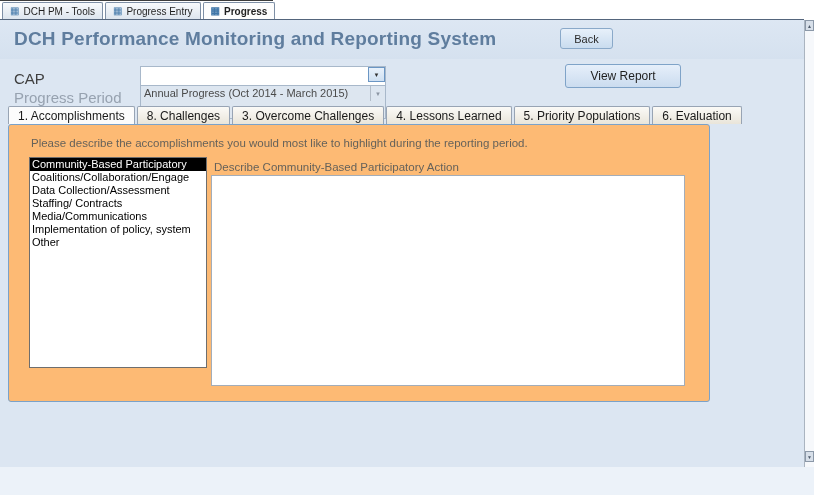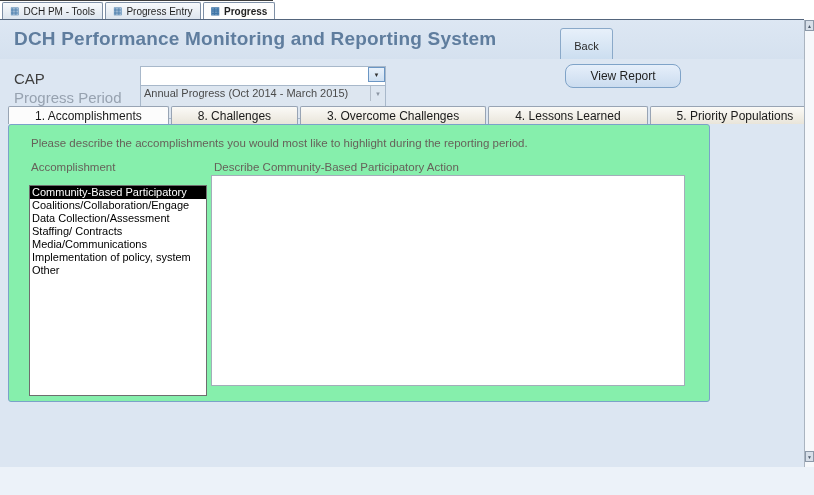--- a/index.html
+++ b/index.html
@@ -32,21 +32,21 @@
   
   .header {
     position:absolute; left:0; top:20px; width:804px; height:39px;
     background:linear-gradient(#dde7f3,#d5e1ef);
   }
   .page-title {
     position:absolute; left:14px; top:8px;
     font-size:19px; font-weight:bold; color:#5f7d9e; letter-spacing:0.2px; white-space:nowrap;
   }
   .back-button {
-    position:absolute; left:560px; top:8px; width:53px; height:35px;
+    position:absolute; left:560px; top:8px; width:53px; height:21px;
     background:linear-gradient(#e7f0fa,#c9dcef);
     border:1px solid #8aa9c9; border-radius:3px;
     font-size:11px; color:#2b2b2b;
     display:flex; align-items:center; justify-content:center; cursor:default;
   }
 
   
   .form-area { position:absolute; left:0; top:59px; width:804px; height:408px; background:#dce6f2; }
 
   .field-label { position:absolute; font-size:15px; color:#3f3f3f; white-space:nowrap; }
@@ -70,48 +70,48 @@
     background:linear-gradient(#e8f1fb,#cfe0f2);
     border:1px solid #6b96c4; font-size:6px; color:#333; cursor:default;
   }
   .combo.pp .combo-arrow-btn {
     width:15px; background:#dde6f0; border:none; border-left:1px solid #b3bdc9; color:#8b95a2;
   }
 
   .view-report-button {
     position:absolute; left:565px; top:5px; width:116px; height:24px;
     background:linear-gradient(#e6effa,#cbdcef);
-    border:1px solid #7fa3c8; border-radius:8px;
+    border:1px solid #7fa3c8; border-radius:3px;
     font-size:12px; color:#1f1f1f;
     display:flex; align-items:center; justify-content:center; cursor:default;
   }
 
   
   .section-tabstrip { position:absolute; left:8px; top:47px; height:18px; display:flex; }
   .section-tab {
-    height:18px; padding:0 26px; margin-right:2px;
+    height:18px; padding:0 9px; margin-right:2px;
     display:flex; align-items:center; white-space:nowrap;
     border:1px solid #98a4b4; border-bottom:none; border-radius:2px 2px 0 0;
     background:linear-gradient(#fbfaf7,#e9e5da);
     font-size:12px; color:#1a1a1a; cursor:default;
   }
   .section-tab.active { background:#fcfcfc; }
 
   
   .tab-panel {
     position:absolute; left:8px; top:65px; width:702px; height:278px;
-    border:1px solid #7ba2c9; border-radius:3px; background:#86efac;
+    border:1px solid #7ba2c9; border-radius:3px; background:#fdba74;
   }
   .instruction { position:absolute; left:22px; top:12px; font-size:11.5px; color:#66625a; white-space:nowrap; }
   .panel-label { position:absolute; font-size:11.5px; color:#66625a; white-space:nowrap; }
   .panel-label.list-label { left:22px; top:36px; }
   .panel-label.editor-label { left:205px; top:36px; }
 
   .listbox {
-    position:absolute; left:20px; top:60px; width:178px; height:211px;
+    position:absolute; left:20px; top:32px; width:178px; height:211px;
     background:#ffffff; border:1px solid #6e6e6e; overflow:hidden;
   }
   .list-item {
     height:13px; line-height:13px; padding:0 2px;
     font-size:11px; color:#000; white-space:nowrap; overflow:hidden; cursor:default;
   }
   .list-item.selected { background:#000000; color:#ffffff; }
 
   .editor-textarea {
     position:absolute; left:202px; top:50px; width:474px; height:211px;

